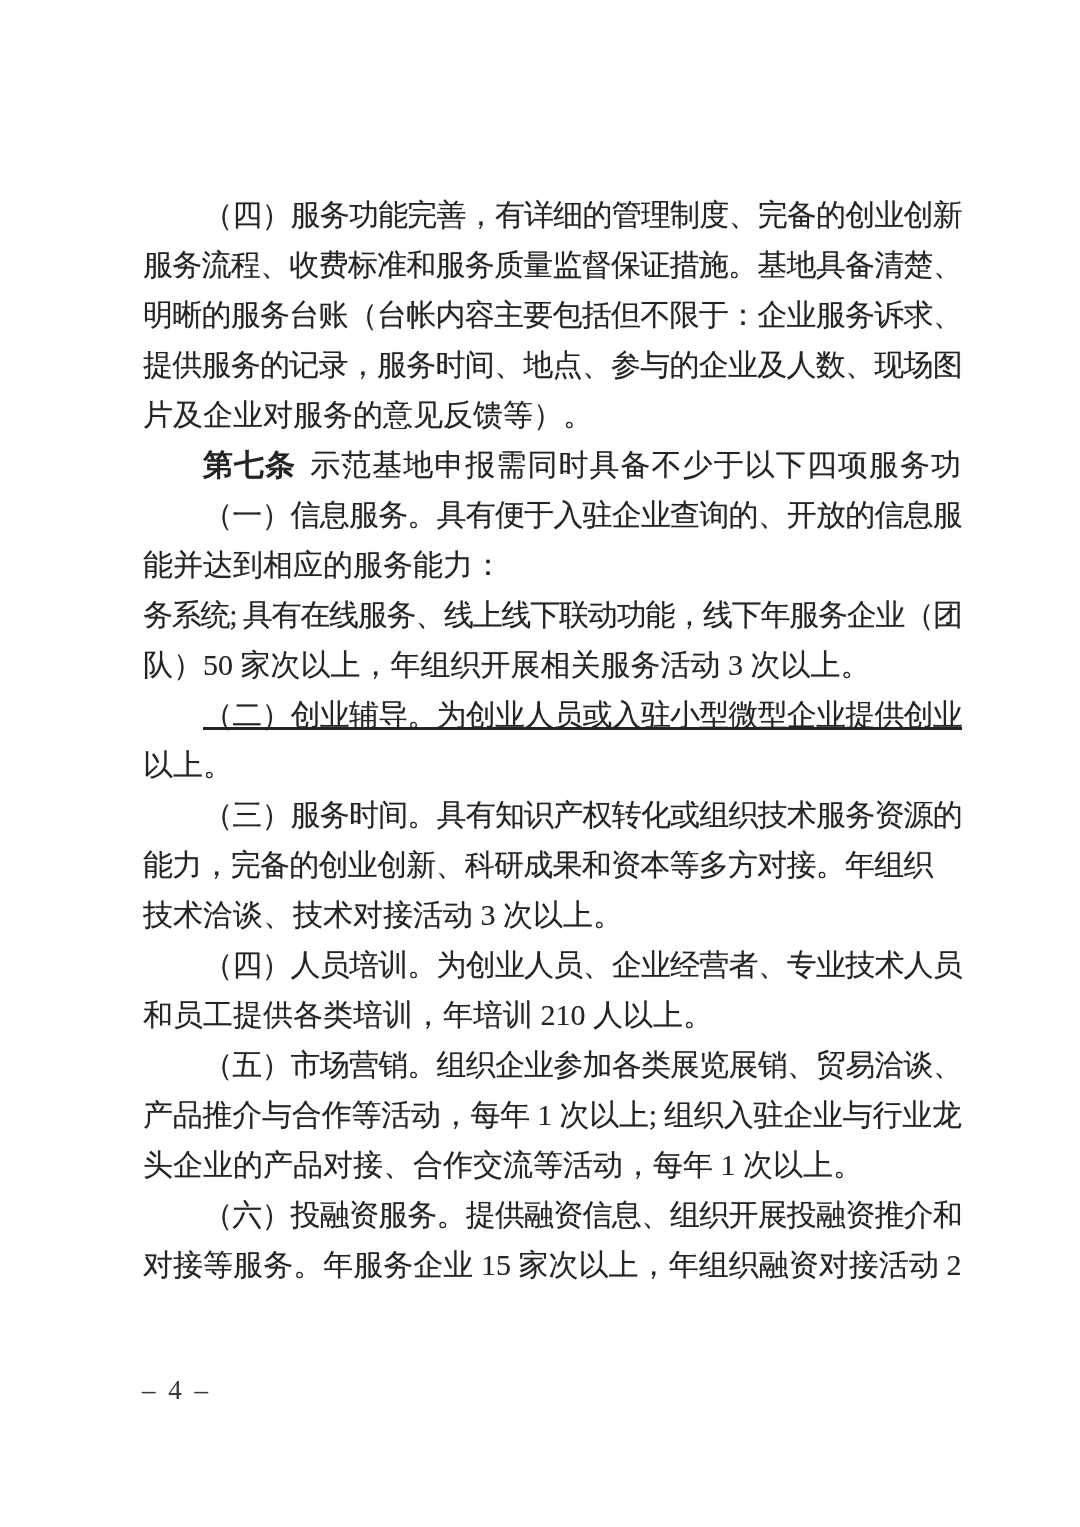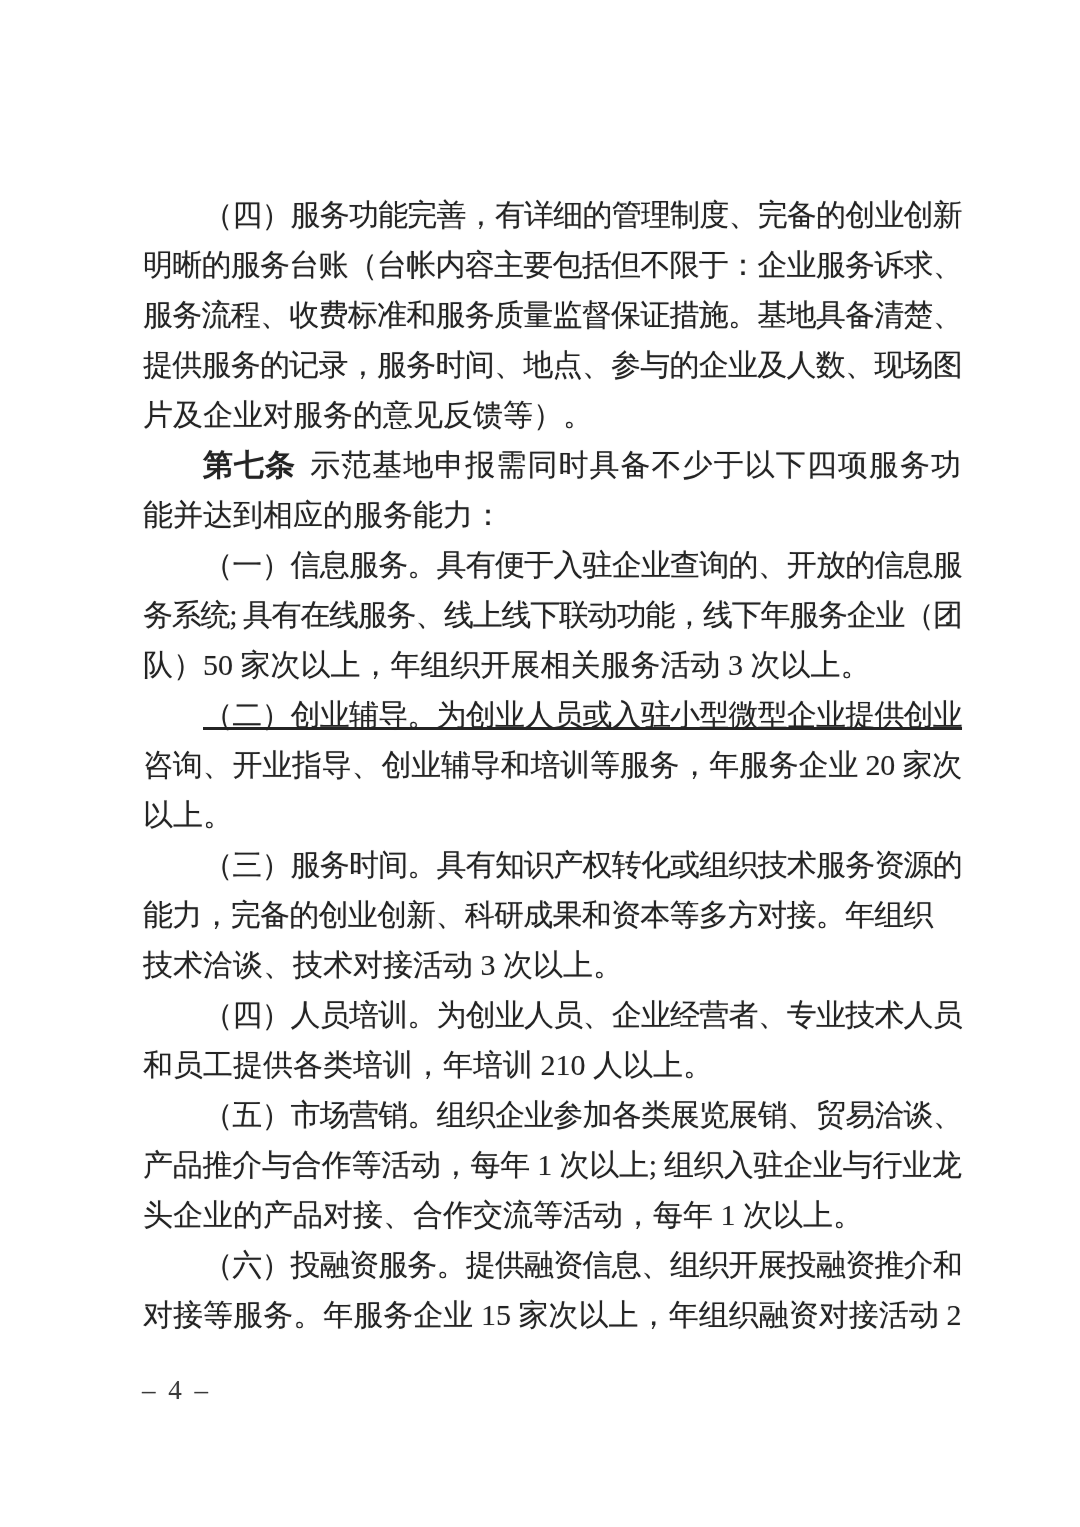--- a/index.html
+++ b/index.html
@@ -39,34 +39,33 @@
     text-shadow: 0 0 1px rgba(60,60,60,0.3);
   }
 </style>
 </head>
 <body>
 
 <div class="page">
   <div class="doc">
 
     <div class="line j first"><span class="lt" style="letter-spacing: -0.807692px;">（四）服务功能完善，有详细的管理制度、完备的创业创新</span></div>
+    <div class="line j"><span class="lt" style="letter-spacing: -0.75px;">服务流程、收费标准和服务质量监督保证措施。基地具备清楚、</span></div>
     <div class="line j"><span class="lt" style="letter-spacing: -0.75px;">明晰的服务台账（台帐内容主要包括但不限于：企业服务诉求、</span></div>
-    <div class="line j"><span class="lt" style="letter-spacing: -0.75px;">服务流程、收费标准和服务质量监督保证措施。基地具备清楚、</span></div>
     <div class="line j"><span class="lt" style="letter-spacing: -0.75px;">提供服务的记录，服务时间、地点、参与的企业及人数、现场图</span></div>
     <div class="line"><span class="lt">片及企业对服务的意见反馈等）。</span></div>
 
     <div class="line j first"><span class="lt" style="letter-spacing: 1.04167px;"><b class="term">第七条</b><span>示范基地申报需同时具备不少于以下四项服务功</span></span></div>
+    <div class="line j first"><span class="lt" style="letter-spacing: -0.807692px;">（一）信息服务。具有便于入驻企业查询的、开放的信息服</span></div>
+
     <div class="line"><span class="lt">能并达到相应的服务能力：</span></div>
-
-    <div class="line j first"><span class="lt" style="letter-spacing: -0.807692px;">（一）信息服务。具有便于入驻企业查询的、开放的信息服</span></div>
     <div class="line j"><span class="lt" style="letter-spacing: -1.23333px;">务系统; 具有在线服务、线上线下联动功能，线下年服务企业（团</span></div>
     <div class="line"><span class="lt">队）50 家次以上，年组织开展相关服务活动 3 次以上。</span></div>
 
     <div class="line j first"><span class="lt" style="letter-spacing: -0.807692px; text-decoration: underline;">（二）创业辅导。为创业人员或入驻小型微型企业提供创业</span></div>
-    <div class="line j"><span class="lt" style="letter-spacing: -0.2px;">咨询、开业指导、创业辅导和培训等服务，年服务企业 20 家次</span></div>
     <div class="line"><span class="lt">以上。</span></div>
 
     <div class="line j first"><span class="lt" style="letter-spacing: -0.807692px;">（三）服务时间。具有知识产权转化或组织技术服务资源的</span></div>
     <div class="line j"><span class="lt" style="letter-spacing: -0.75px;">能力，完备的创业创新、科研成果和资本等多方对接。年组织</span></div>
     <div class="line"><span class="lt">技术洽谈、技术对接活动 3 次以上。</span></div>
 
     <div class="line j first"><span class="lt" style="letter-spacing: -0.807692px;">（四）人员培训。为创业人员、企业经营者、专业技术人员</span></div>
     <div class="line"><span class="lt">和员工提供各类培训，年培训 210 人以上。</span></div>
 
     <div class="line j first"><span class="lt" style="letter-spacing: -0.807692px;">（五）市场营销。组织企业参加各类展览展销、贸易洽谈、</span></div>

